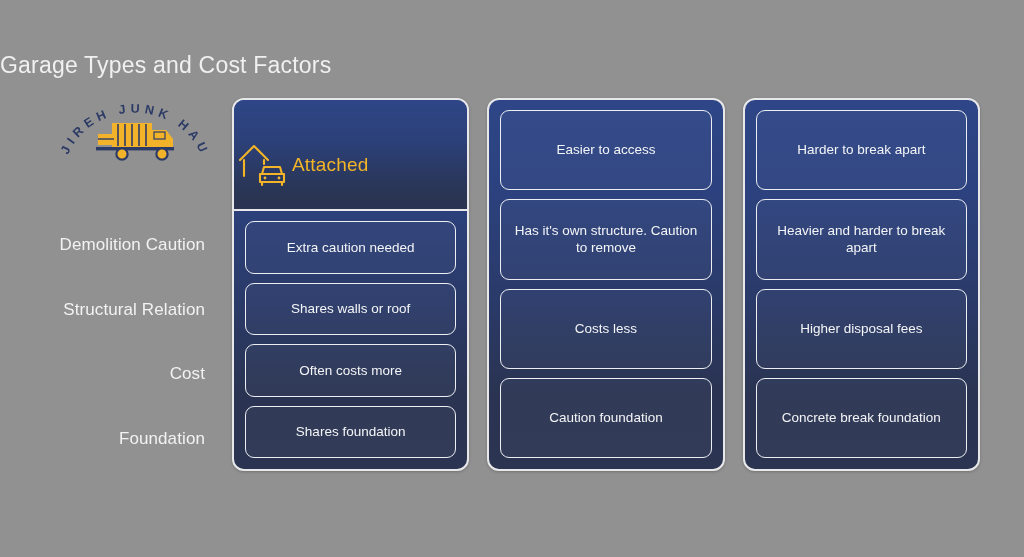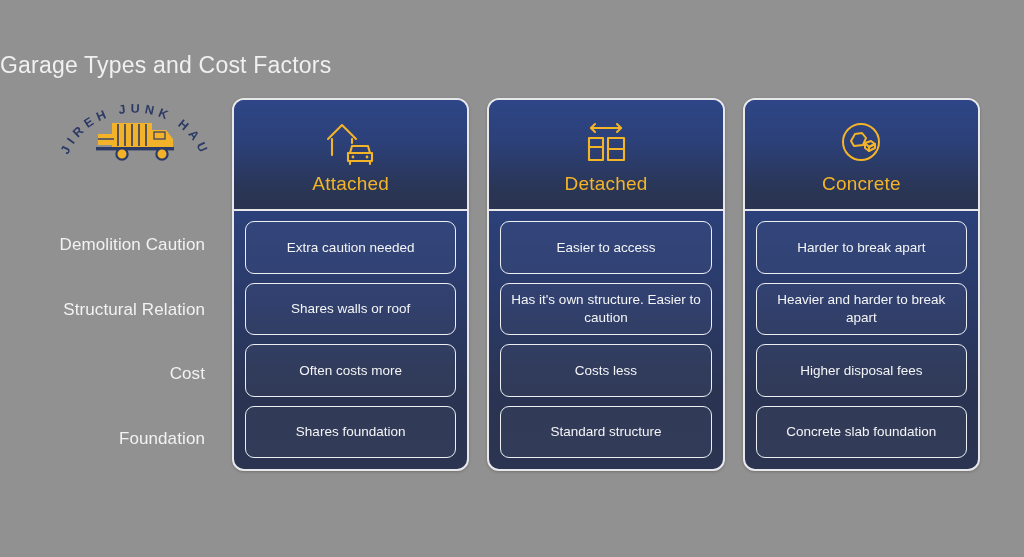--- a/index.html
+++ b/index.html
@@ -82,21 +82,20 @@
     display: flex;
     flex-direction: column;
     overflow: hidden;
     box-shadow: 0 1px 3px rgba(0,0,0,0.22);
   }
 
   .card-header {
     height: 111px;
     border-bottom: 2px solid #e8e8ea;
     display: flex;
-    flex-direction: column;
     align-items: center;
     justify-content: flex-start;
     padding-top: 16px;
     background: linear-gradient(180deg, #2e4687 0%, #2c4078 40%, #2a3657 80%, #2a3450 100%);
   }
 
   .card-icon {
     height: 52px;
     display: flex;
     align-items: center;
@@ -205,61 +204,30 @@
     </div>
     <div class="card-body">
       <div class="cell">Extra caution needed</div>
       <div class="cell">Shares walls or roof</div>
       <div class="cell">Often costs more</div>
       <div class="cell">Shares foundation</div>
     </div>
   </div>
 
   <div class="card">
-    <div class="card-header">
-      <div class="card-icon">
-        <svg width="54" height="50" viewBox="0 0 54 50" fill="none" stroke="#f3b427" stroke-width="2.1" stroke-linecap="round" stroke-linejoin="round">
-
-          <path d="M 12,11 H 42"></path>
-          <path d="M 16,7 L 12,11 L 16,15"></path>
-          <path d="M 38,7 L 42,11 L 38,15"></path>
-
-          <rect x="10" y="21" width="14" height="22"></rect>
-          <path d="M 10,30 H 24"></path>
-
-          <rect x="29" y="21" width="16" height="22"></rect>
-          <path d="M 29,32 H 45"></path>
-        </svg>
-      </div>
-      <div class="card-title">Detached</div>
-    </div>
     <div class="card-body">
       <div class="cell">Easier to access</div>
-      <div class="cell">Has it's own structure. Easier to caution</div>
+      <div class="cell">Has it's own structure. Caution to remove</div>
       <div class="cell">Costs less</div>
-      <div class="cell">Standard structure</div>
+      <div class="cell">Caution foundation</div>
     </div>
   </div>
 
   <div class="card">
-    <div class="card-header">
-      <div class="card-icon">
-        <svg width="52" height="50" viewBox="0 0 52 50" fill="none" stroke="#f3b427" stroke-width="2" stroke-linecap="round" stroke-linejoin="round">
-          <circle cx="26" cy="25" r="18"></circle>
-
-          <path d="M 16,24 L 20,17 L 27,16 L 31,21 L 28,28 L 19,29 Z"></path>
-
-          <path d="M 30,26 L 36,24 L 40,27 L 34,30 Z"></path>
-          <path d="M 30,26 L 30,31 L 34,34 L 34,30"></path>
-          <path d="M 34,30 L 40,27 L 40,31 L 34,34"></path>
-        </svg>
-      </div>
-      <div class="card-title">Concrete</div>
-    </div>
     <div class="card-body">
       <div class="cell">Harder to break apart</div>
       <div class="cell">Heavier and harder to break apart</div>
       <div class="cell">Higher disposal fees</div>
-      <div class="cell">Concrete slab foundation</div>
+      <div class="cell">Concrete break foundation</div>
     </div>
   </div>
 
 </div>
 
 </body></html>

